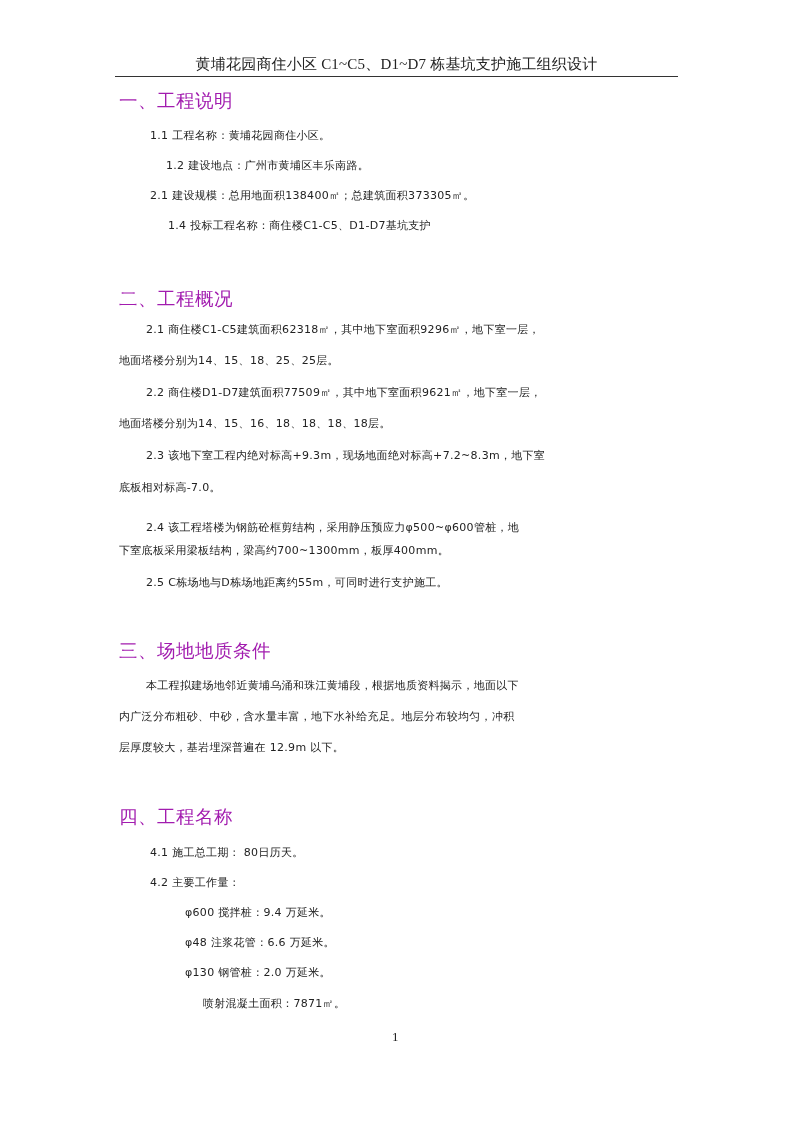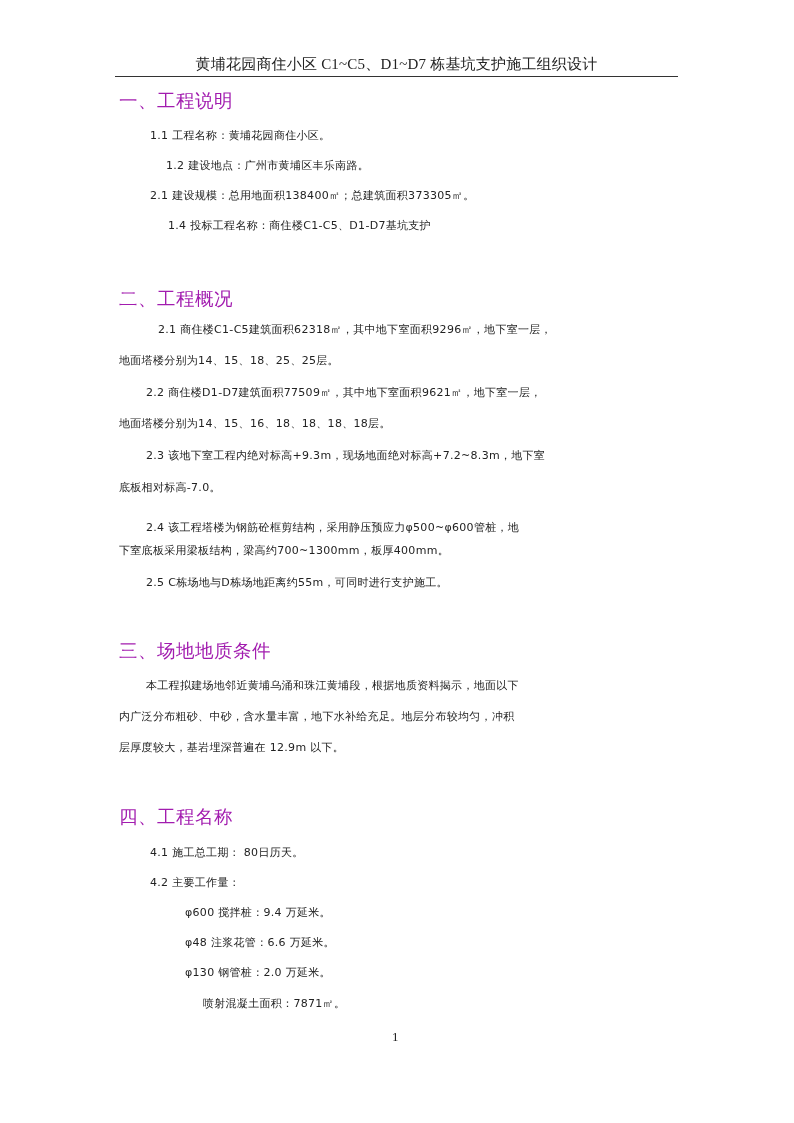--- a/index.html
+++ b/index.html
@@ -72,21 +72,21 @@
   <div class="running-header">黄埔花园商住小区 C1~C5、D1~D7 栋基坑支护施工组织设计</div>
   <div class="header-rule"></div>
 
   <div class="section-title" style="left:119px; top:88px;">一、工程说明</div>
   <div class="line" style="left:150px; top:128px;">1.1 工程名称：黄埔花园商住小区。</div>
   <div class="line" style="left:166px; top:158px;">1.2 建设地点：广州市黄埔区丰乐南路。</div>
   <div class="line" style="left:150px; top:188px;">2.1 建设规模：总用地面积138400㎡；总建筑面积373305㎡。</div>
   <div class="line" style="left:168px; top:218px;">1.4 投标工程名称：商住楼C1-C5、D1-D7基坑支护</div>
 
   <div class="section-title" style="left:119px; top:286px;">二、工程概况</div>
-  <div class="line" style="left:146px; top:322px;margin-left:12px;">2.1 商住楼C1-C5建筑面积62318㎡，其中地下室面积9296㎡，地下室一层，</div>
+  <div class="line" style="left:146px; top:322px;">2.1 商住楼C1-C5建筑面积62318㎡，其中地下室面积9296㎡，地下室一层，</div>
   <div class="line" style="left:119px; top:353px;">地面塔楼分别为14、15、18、25、25层。</div>
   <div class="line" style="left:146px; top:385px;">2.2 商住楼D1-D7建筑面积77509㎡，其中地下室面积9621㎡，地下室一层，</div>
   <div class="line" style="left:119px; top:416px;">地面塔楼分别为14、15、16、18、18、18、18层。</div>
   <div class="line" style="left:146px; top:448px;">2.3 该地下室工程内绝对标高+9.3m，现场地面绝对标高+7.2~8.3m，地下室</div>
   <div class="line" style="left:119px; top:480px;">底板相对标高-7.0。</div>
   <div class="line" style="left:146px; top:512px;margin-top:8px;">2.4 该工程塔楼为钢筋砼框剪结构，采用静压预应力φ500~φ600管桩，地</div>
   <div class="line" style="left:119px; top:543px;">下室底板采用梁板结构，梁高约700~1300mm，板厚400mm。</div>
   <div class="line" style="left:146px; top:575px;">2.5 C栋场地与D栋场地距离约55m，可同时进行支护施工。</div>
 
   <div class="section-title" style="left:119px; top:638px;">三、场地地质条件</div>

